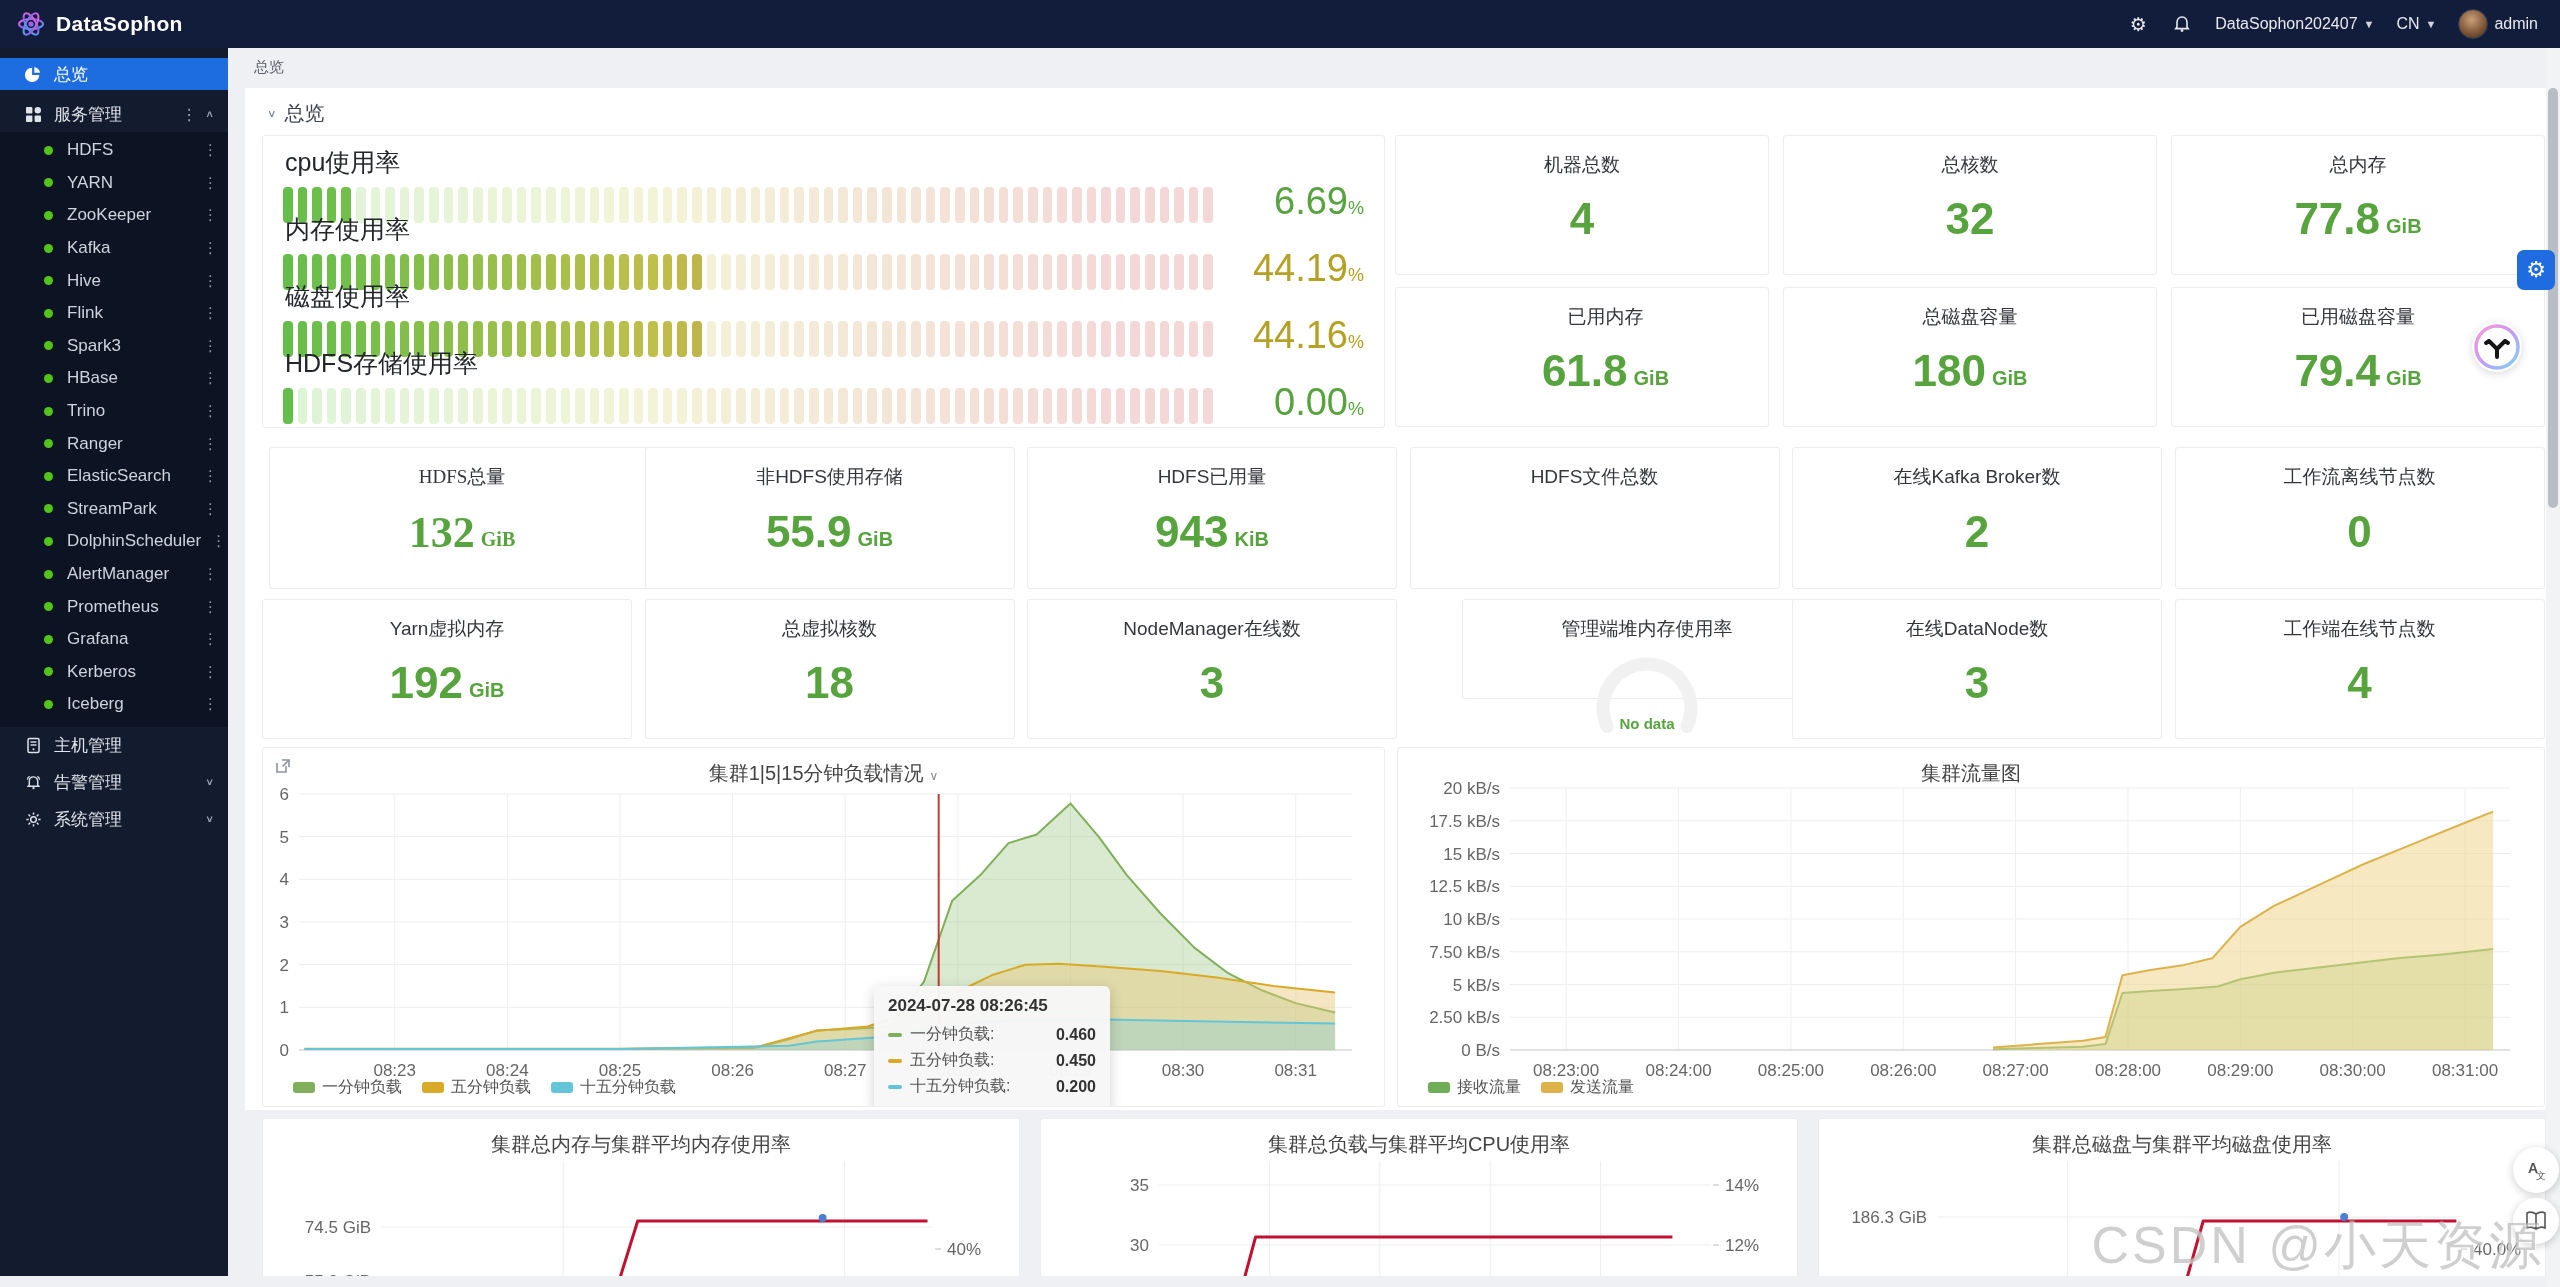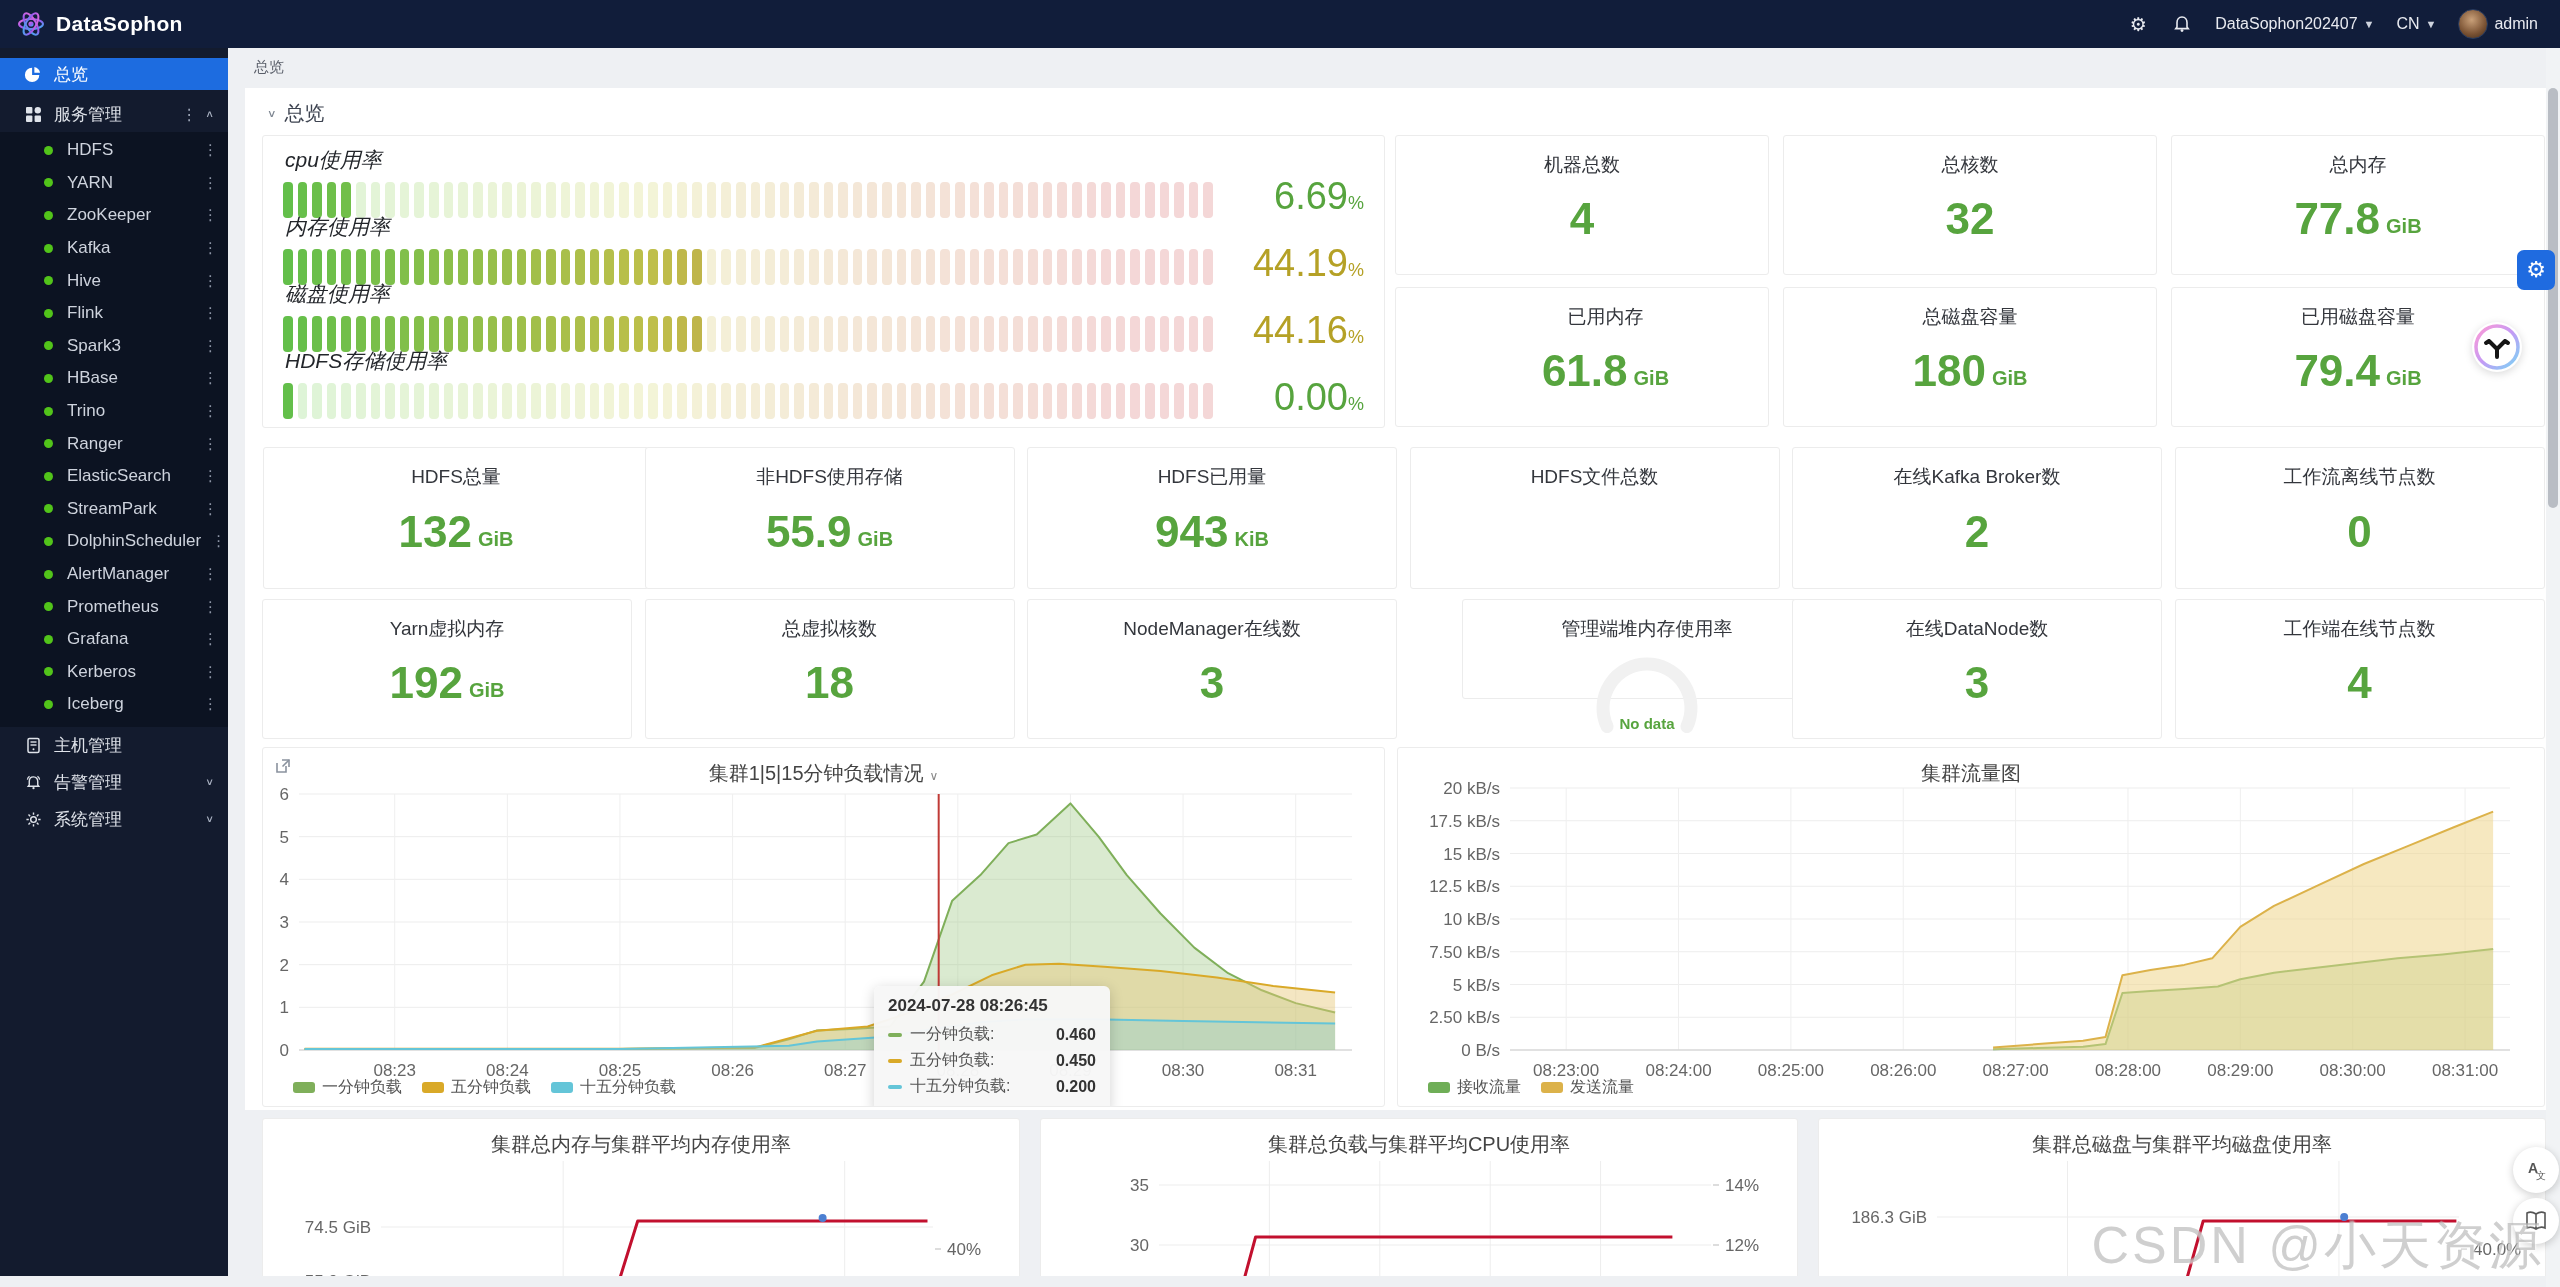--- a/index.html
+++ b/index.html
@@ -35,21 +35,21 @@
   #breadcrumb{position:absolute;left:26px;top:10px;font-size:15px;color:#5a5f6a;}
   #panel{position:absolute;left:17px;top:40px;width:2301px;height:1022px;background:#ffffff;}
   #section-header{position:absolute;left:22px;top:12px;font-size:20px;color:#3d4350;display:flex;align-items:center;gap:8px;cursor:pointer;}
   #section-header .chev{font-size:13px;color:#7c8490;transform:scaleY(.8);}
 
   .card{background:#fff;border:1px solid #ececec;border-radius:3px;box-sizing:border-box;}
 
   
   #gauges-card{position:absolute;left:17px;top:47px;width:1123px;height:293px;padding:6px 20px;}
   .gauge-block{height:67px;}
-  .gauge-label{font-size:21px;color:#23262b;padding:4px 0 4px 2px;font-style:italic;}
+  .gauge-label{font-size:25px;color:#23262b;padding:4px 0 4px 2px;}
   .gauge-row{display:flex;align-items:center;}
   .gauge-bar{display:flex;gap:5px;width:930px;height:36px;}
   .gauge-seg{flex:1;border-radius:4px;}
   .gauge-value{margin-left:auto;font-size:38px;line-height:36px;white-space:nowrap;}
   .gauge-value .pct{font-size:18px;}
 
   
   .stat-card{position:absolute;display:flex;flex-direction:column;}
   .stat-title{text-align:center;font-size:19px;color:#33363c;padding-top:16px;}
   .stat-value{flex:1;display:flex;align-items:center;justify-content:center;font-size:44px;font-weight:600;color:#57a43e;gap:6px;padding-bottom:14px;}
@@ -772,21 +772,21 @@
             <span class="unit">GiB</span>
           </div>
         </div>
         <div class="stat-card card" style="left: 1926px; top: 199px; width: 374px; height: 140px;">
           <div class="stat-title">已用磁盘容量</div>
           <div class="stat-value">
             <span>79.4</span>
             <span class="unit">GiB</span>
           </div>
         </div>
-        <div class="stat-card card" style="left: 18px; top: 359px; width: 386px; height: 142px;">
+        <div class="stat-card card" style="left: 24px; top: 359px; width: 386px; height: 142px; font-family: Liberation Serif, serif;">
           <div class="stat-title">HDFS总量</div>
           <div class="stat-value">
             <span>132</span>
             <span class="unit">GiB</span>
           </div>
         </div>
         <div class="stat-card card" style="left: 399.5px; top: 359px; width: 370px; height: 142px;">
           <div class="stat-title">非HDFS使用存储</div>
           <div class="stat-value">
             <span>55.9</span>

